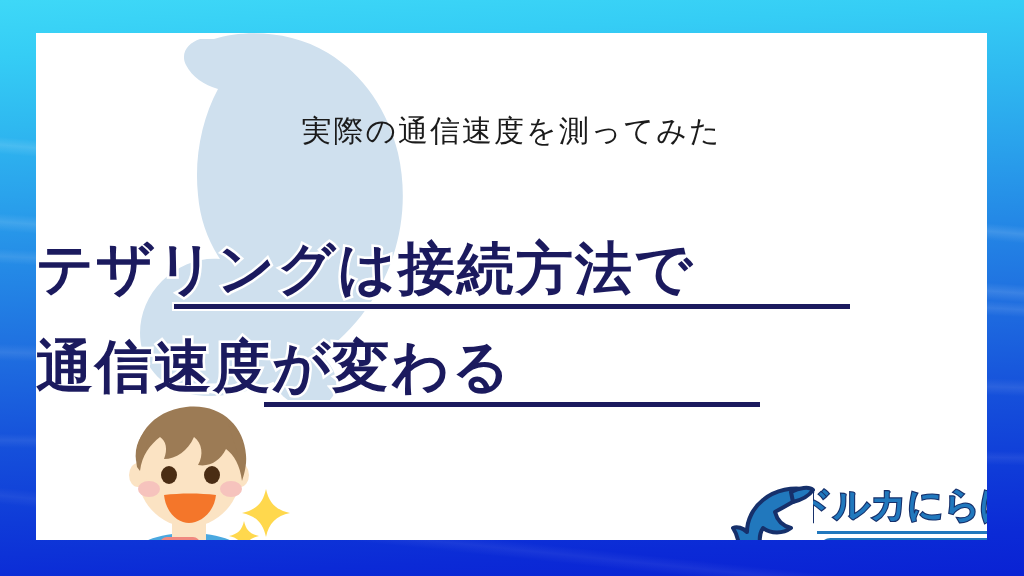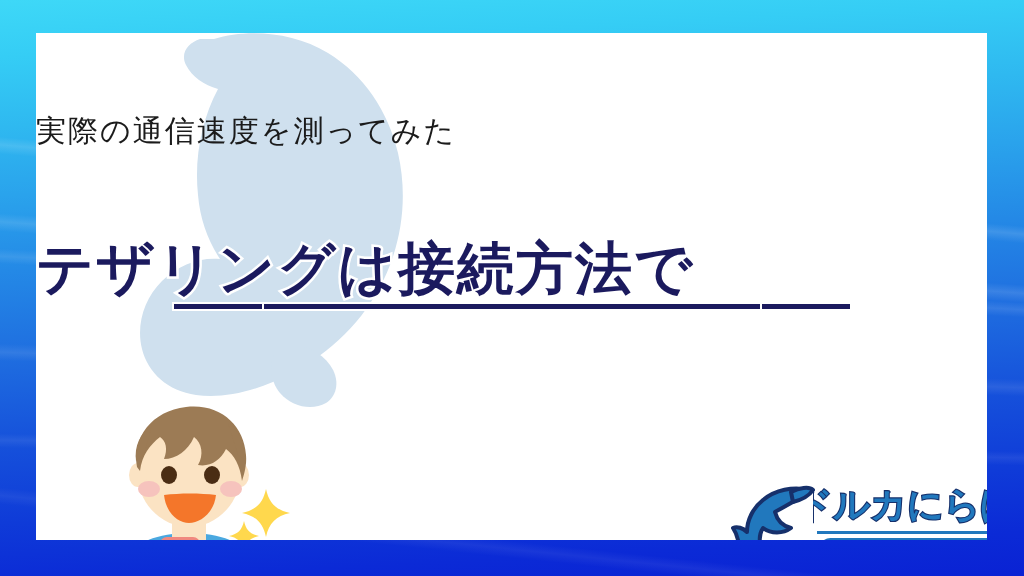--- a/index.html
+++ b/index.html
@@ -68,20 +68,21 @@
     height: 400px;
     pointer-events: none;
   }
 
   
   .subtitle {
     position: absolute;
     left: 0;
     right: 0;
     top: 78px;
+    text-align: center;
     font-family: "Liberation Sans", sans-serif;
     font-size: 30px;
     letter-spacing: 2px;
     color: #1b1b1b;
     font-weight: 500;
     white-space: nowrap;
   }
 
   .title-block {
     position: absolute;
@@ -224,21 +225,21 @@
         C 244 352, 242 368, 230 376
         C 216 384, 196 380, 184 366
         C 174 354, 172 336, 180 324
         Z"></path>
     </svg>
 
     <div class="subtitle">実際の通信速度を測ってみた</div>
 
     <div class="title-block">
       <span class="title-line l1"><span>テザリングは接続方法で</span><span class="ul"></span></span>
-      <span class="title-line l2"><span class="ul"></span></span>
+      <span class="title-line l2"><span>通信速度が変わる</span><span class="ul"></span></span>
     </div>
 
     <svg class="character" viewBox="0 0 190 208" xmlns="http://www.w3.org/2000/svg">
 
       <path fill="#4aa8e0" d="M 30 158 C 42 140, 66 132, 95 132 C 124 132, 148 140, 160 158
                                L 168 208 L 22 208 Z"></path>
 
       <path fill="#fbe3c3" d="M 78 118 h 34 v 24 h -34 z"></path>
 
       <ellipse cx="95" cy="70" rx="52" ry="56" fill="#fbe3c3"></ellipse>

